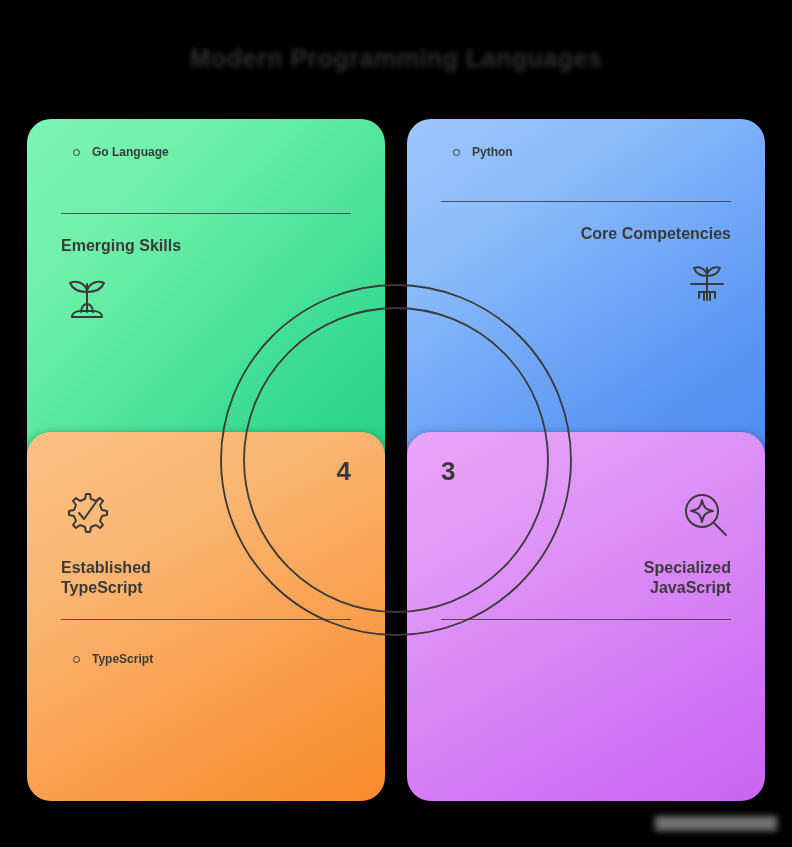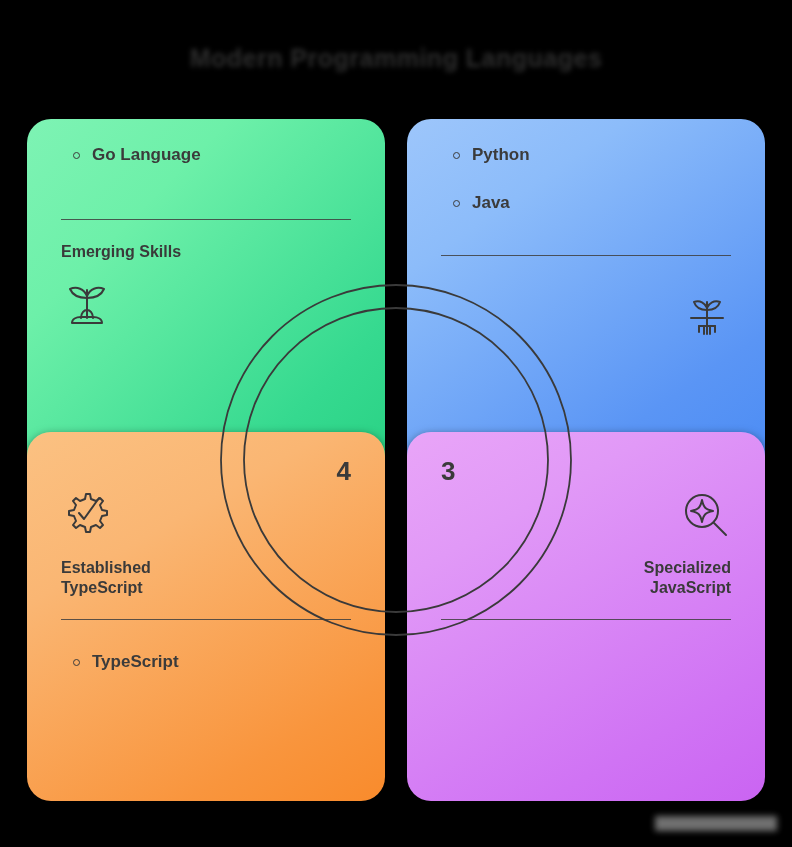--- a/index.html
+++ b/index.html
@@ -77,21 +77,21 @@
 
   
   .list {
     list-style: none;
     margin: 0;
     padding: 0;
   }
   .list-item {
     display: flex;
     align-items: center;
-    font-size: 17px;
+    font-size: 12px;
     font-weight: bold;
     color: #3b3b3b;
     margin: 0 0 28px 0;
     padding-left: 12px;
   }
   .bullet {
     width: 7px;
     height: 7px;
     border: 1.8px solid #3b3b3b;
     border-radius: 50%;
@@ -185,28 +185,25 @@
         <span class="num">1</span>
       </div>
     </div>
 
     <div class="card" id="card-2">
       <ul class="list">
         <li class="list-item">
           <span class="bullet"></span>
           <span>Python</span>
         </li>
-        <li class="list-item">
-          <span class="bullet"></span>
-          <span>Java</span>
-        </li>
       </ul>
       <div style="height:14px"></div>
       <div class="divider"></div>
       <div style="height:22px"></div>
+      <div class="card-title t-right">Core Competencies</div>
       <div style="height:16px"></div>
       <div class="row-right">
         <span class="icon-wrap">
           <svg width="48" height="48" viewBox="0 0 48 48" fill="none" stroke="#3a3a3a" stroke-width="2" stroke-linecap="round" stroke-linejoin="round">
             <path d="M24 8 L24 40"></path>
             <path d="M24 16 C19 16 13 14 11 8 C17 6 22 9 24 14"></path>
             <path d="M24 16 C29 16 35 14 37 8 C31 6 26 9 24 14"></path>
             <path d="M8 24 L40 24"></path>
             <path d="M16 32 L32 32"></path>
             <path d="M16 32 L16 38"></path>

